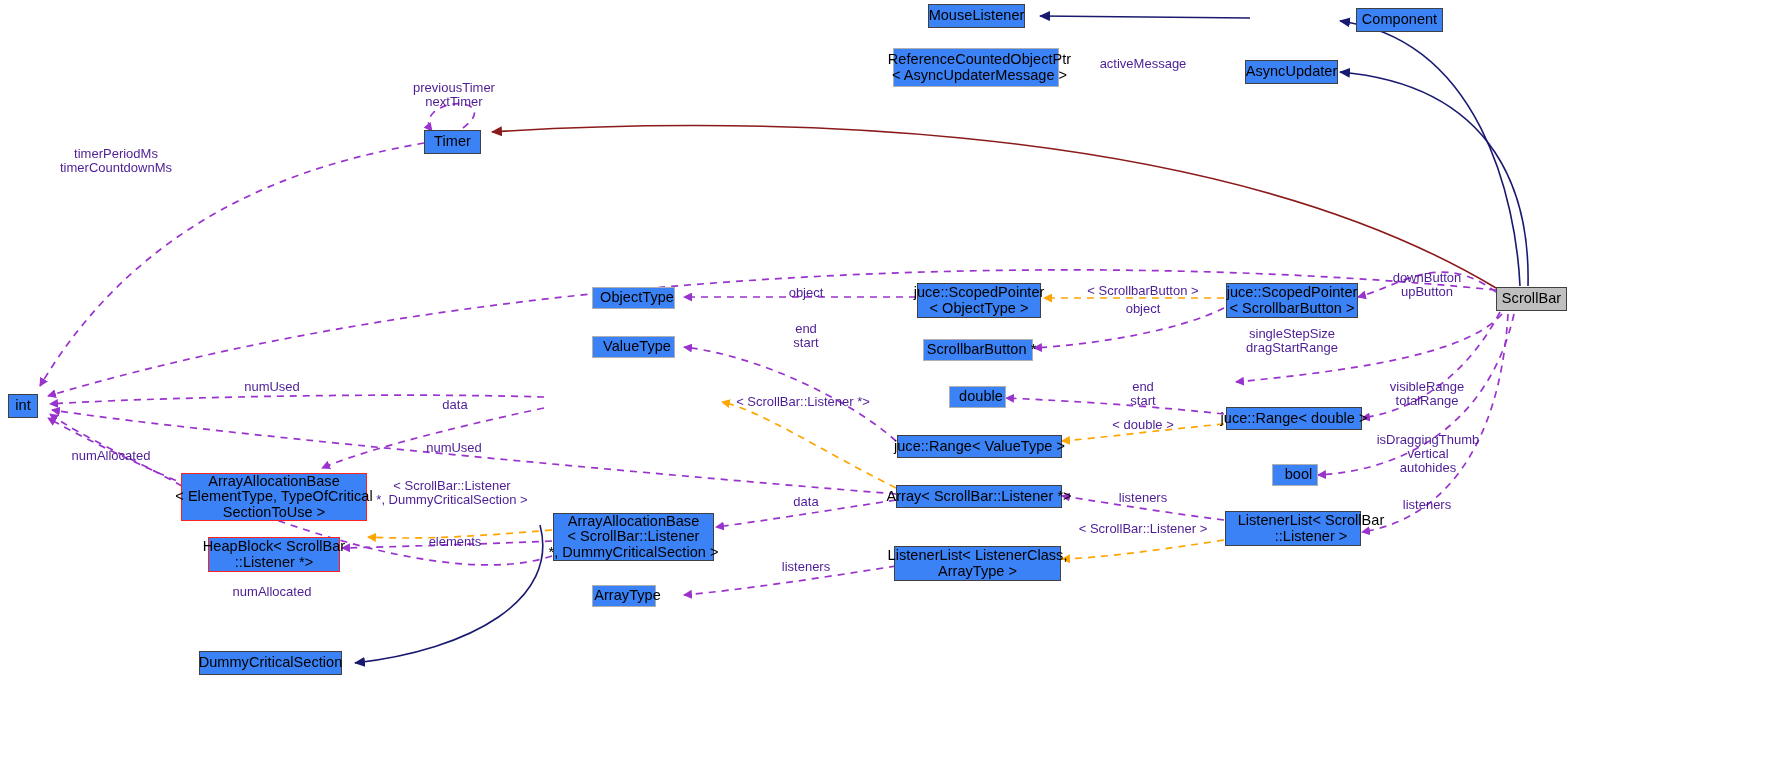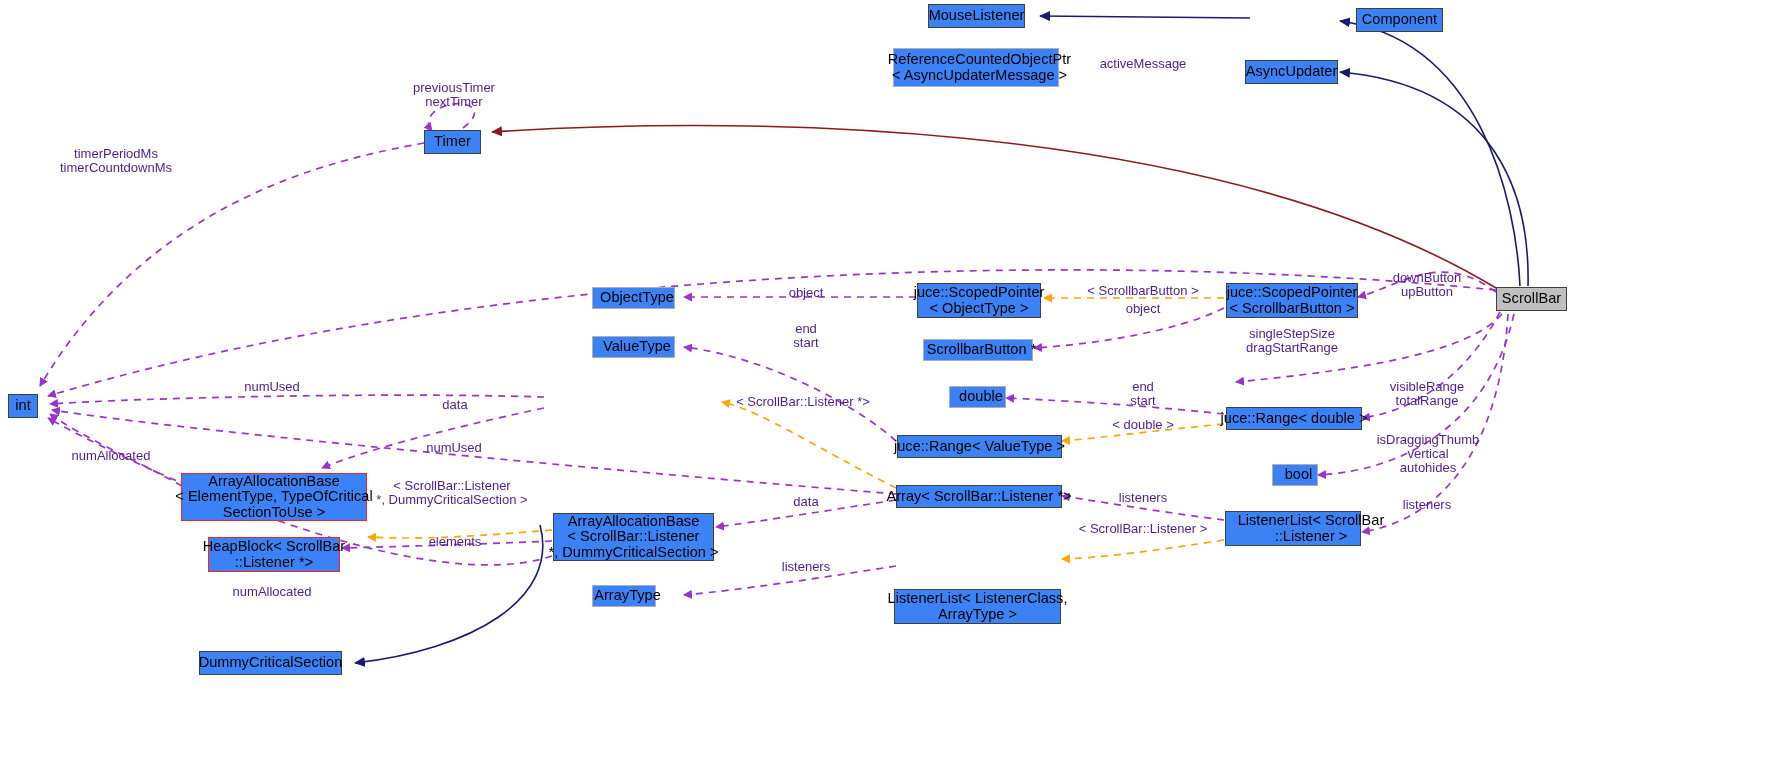--- a/index.html
+++ b/index.html
@@ -233,21 +233,21 @@
     <span>ArrayAllocationBase
 &lt; ScrollBar::Listener
 *, DummyCriticalSection &gt;</span>
   </div>
 
   <div class="node b-red" style="left:208px; top:537px; width:132px; height:35px;">
     <span>HeapBlock&lt; ScrollBar
 ::Listener *&gt;</span>
   </div>
 
-  <div class="node b-black" style="left:894px; top:546px; width:167px; height:35px;margin-top:43px;">
+  <div class="node b-black" style="left:894px; top:546px; width:167px; height:35px;">
     <span>ListenerList&lt; ListenerClass,
 ArrayType &gt;</span>
   </div>
 
   <div class="node b-gray" style="left:592px; top:585px; width:64px; height:22px;">
     <span>ArrayType</span>
   </div>
 
   <div class="node b-black" style="left:199px; top:651px; width:143px; height:24px;">
     <span>DummyCriticalSection</span>

